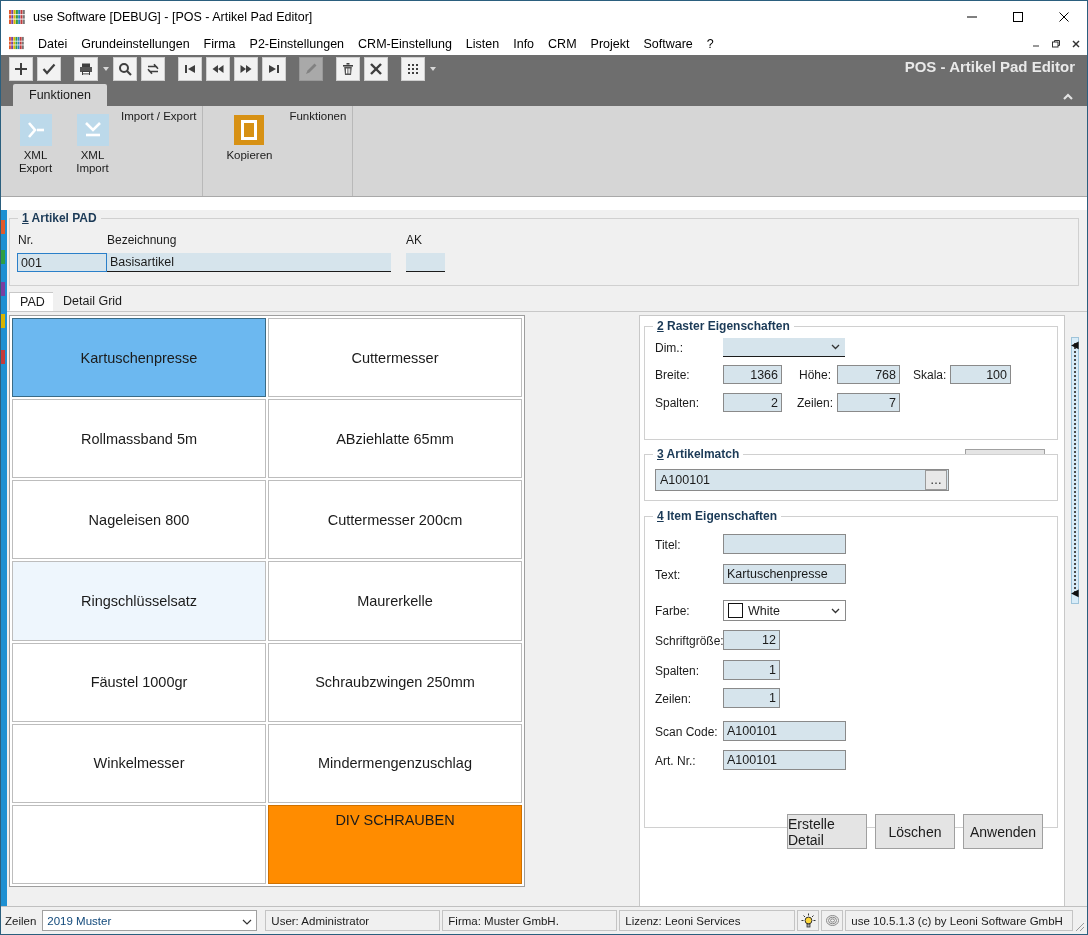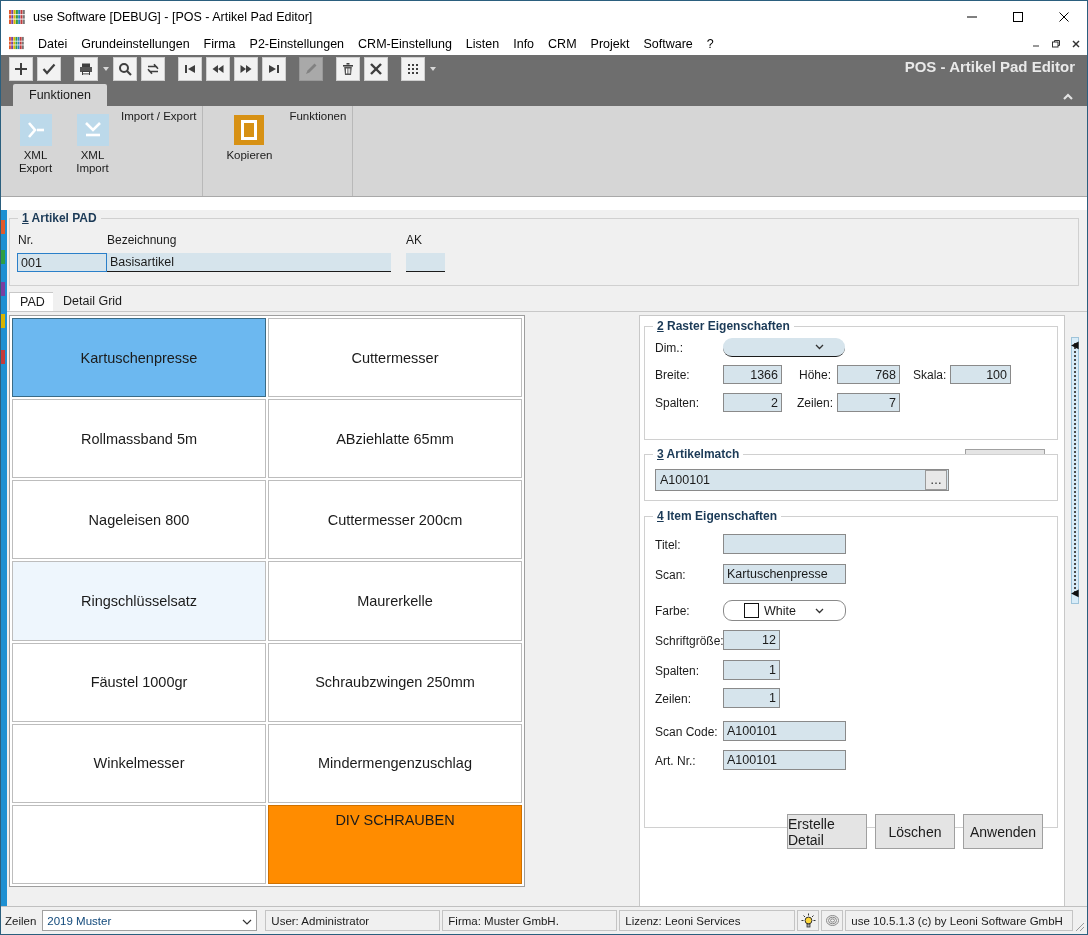--- a/index.html
+++ b/index.html
@@ -60,21 +60,21 @@
   .gbox{position:absolute;border:1px solid #d0d0d0;background:#f0f0f0;}
   .gbox-title{position:absolute;top:-8px;left:8px;background:#f0f0f0;padding:0 4px;font-size:12px;font-weight:bold;color:#1b3a57;}
   .gbox-title u{text-decoration:underline;}
 
   .fld-label{position:absolute;font-size:12px;color:#1b1b1b;}
   .input{position:absolute;background:#d6e4ec;border:none;border-bottom:1px solid #1b1b1b;font-family:"Liberation Sans",sans-serif;font-size:12.5px;color:#1b1b1b;padding:2px 3px;box-sizing:border-box;outline:none;}
   .input.boxed{border:1px solid #8a8a8a;background:#d6e4ec;}
   .input.sel{border:1px solid #2a7fc9;background:#d6e4ec;}
   .input.num{text-align:right;}
 
-  .combo{position:absolute;background:#d6e4ec;border-bottom:1px solid #1b1b1b;box-sizing:border-box;display:flex;align-items:center;padding:0 20px;font-size:12.5px;border-radius:9px;}
+  .combo{position:absolute;background:#d6e4ec;border-bottom:1px solid #1b1b1b;box-sizing:border-box;display:flex;align-items:center;padding:0 4px;font-size:12.5px;}
   .combo .cv{flex:1;}
   .combo .chev{width:12px;display:flex;align-items:center;justify-content:center;color:#333;}
   .combo.boxed{border:1px solid #8a8a8a;}
 
   .btn{position:absolute;background:#e4e4e4;border:1px solid #a0a0a0;font-family:Liberation Sans, sans-serif;font-size:14px;color:#1b1b1b;display:flex;align-items:center;justify-content:center;box-sizing:border-box;margin-top:34px;}
 
   
   .tabstrip{position:absolute;left:6px;top:82px;right:0;height:19px;border-bottom:1px solid #c8c8c8;}
   .tab{position:absolute;top:0;height:19px;line-height:19px;padding:0 10px;font-size:12.5px;box-sizing:border-box;}
   .tab.active{background:#ffffff;border:1px solid #c8c8c8;border-bottom:1px solid #ffffff;}
@@ -477,21 +477,21 @@
 
       <div class="gbox" style="left:4px;top:200px;right:6px;height:310px;background:#ffffff;">
         <div class="gbox-title" style="background:#ffffff;">
           <u>4</u>
           <span>Item Eigenschaften</span>
         </div>
 
         <div class="fld-label" style="left:10px;top:21px;">Titel:</div>
         <input class="input boxed" style="left: 78px; top: 17px; width: 123px; height: 20px;" value="">
 
-        <div class="fld-label" style="left:10px;top:51px;">Scan:</div>
+        <div class="fld-label" style="left:10px;top:51px;">Text:</div>
         <input class="input boxed" style="left: 78px; top: 47px; width: 123px; height: 20px;" value="Kartuschenpresse">
 
         <div class="fld-label" style="left:10px;top:87px;">Farbe:</div>
         <div class="combo boxed" style="left:78px;top:83px;width:123px;height:21px;background:#ffffff;">
           <span style="width:13px;height:13px;border:1.4px solid #111;background:#ffffff;margin-right:5px;"></span>
           <span class="cv">White</span>
           <span class="chev">
             <svg width="9" height="6" viewBox="0 0 9 6">
                 <polyline points="1,1 4.5,4.5 8,1" fill="none" stroke="#333" stroke-width="1.3"></polyline>
               </svg>

